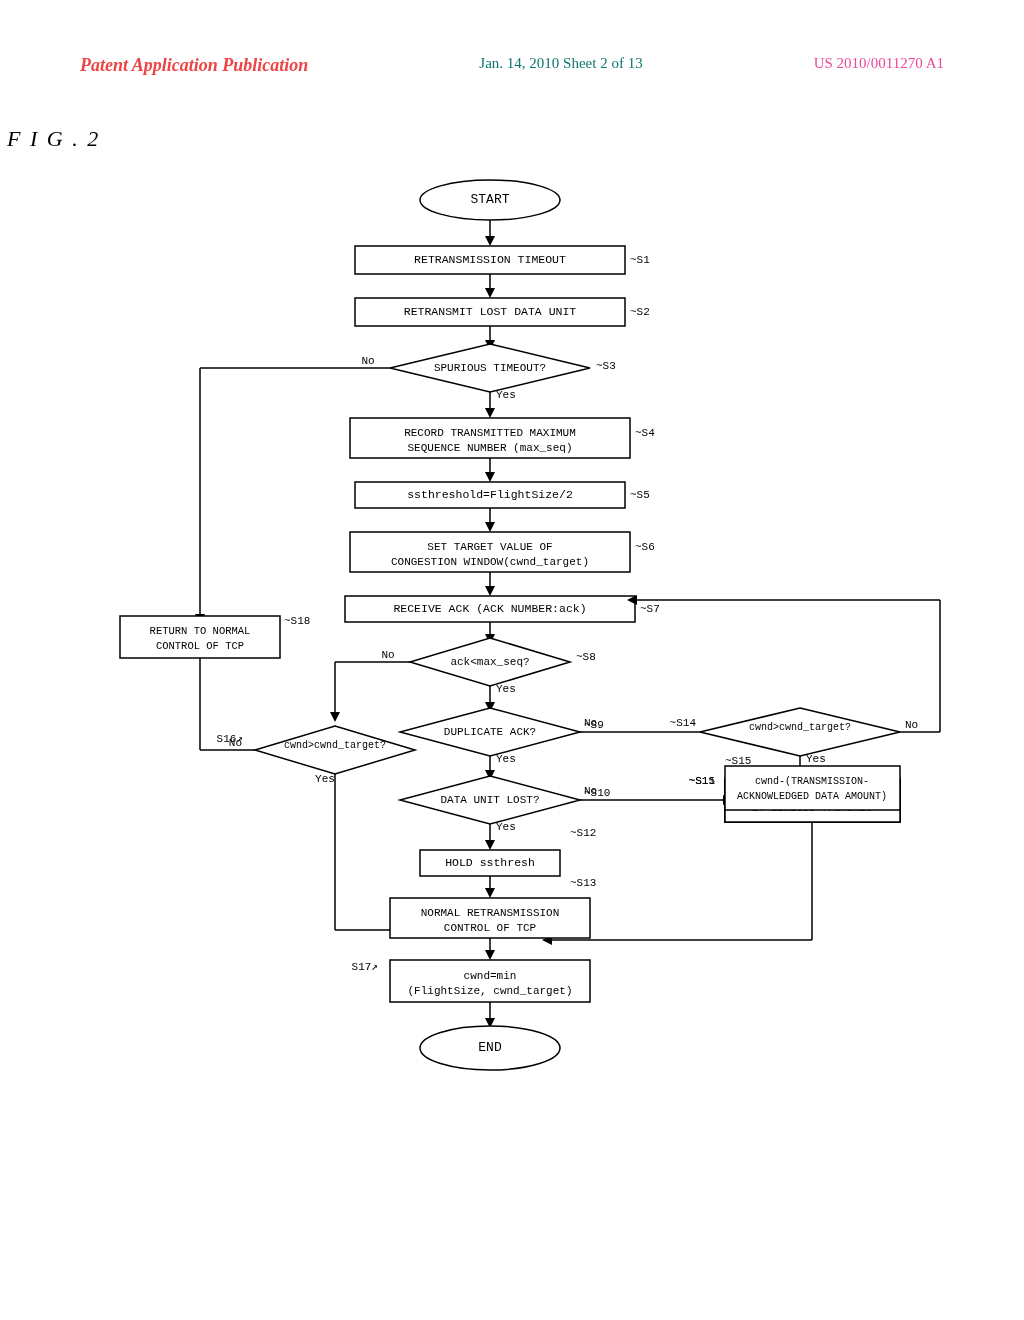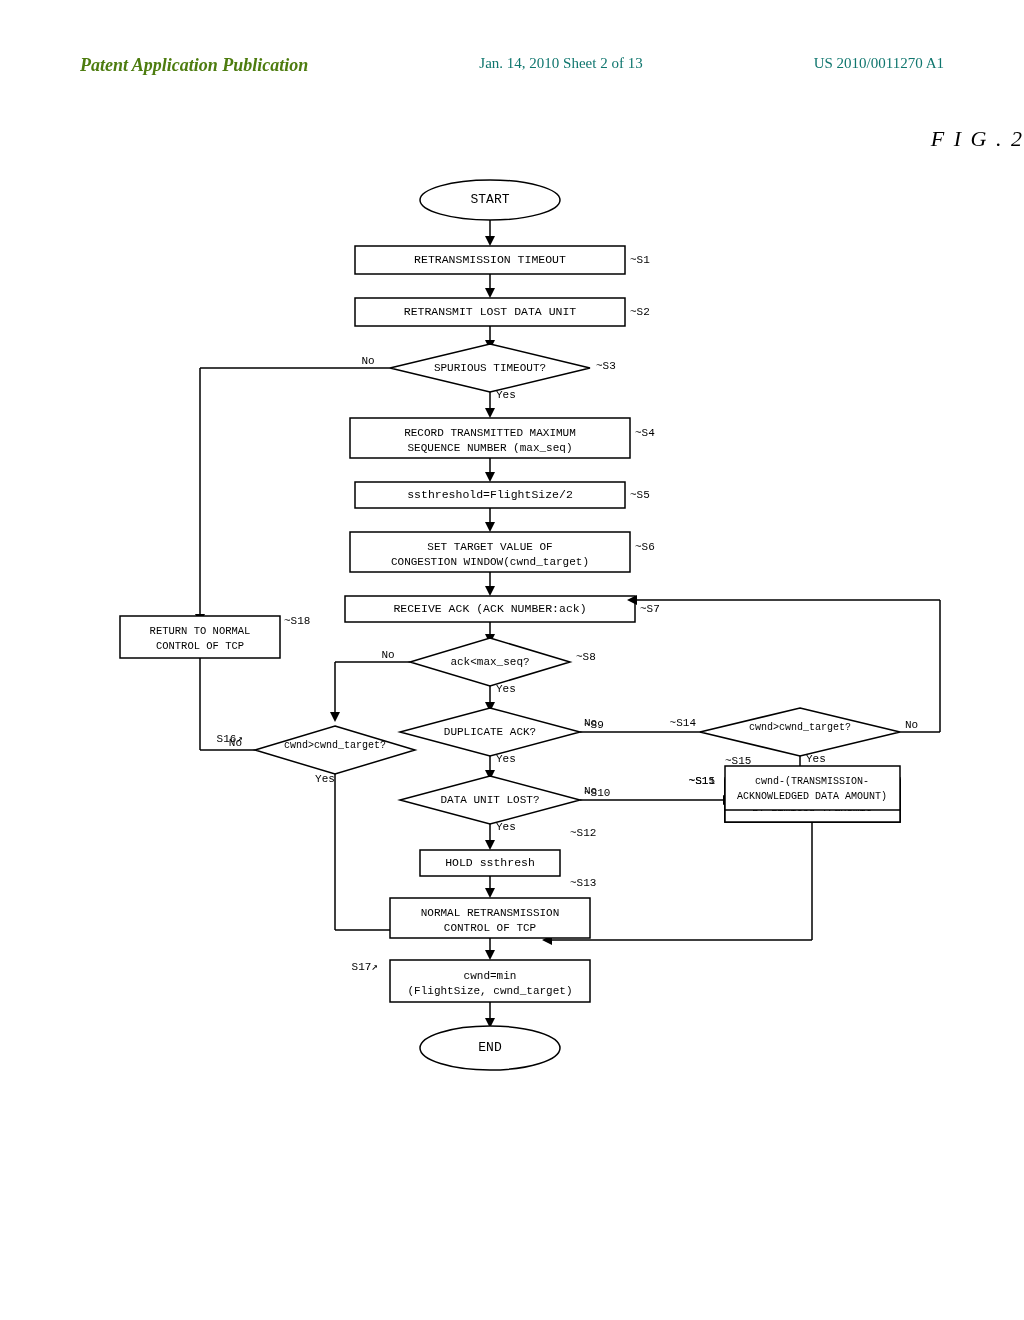--- a/index.html
+++ b/index.html
@@ -22,33 +22,33 @@
       display: flex;
       justify-content: space-between;
       align-items: flex-start;
       padding: 55px 80px 20px 80px;
       border-bottom: none;
     }
     .header-left {
       font-size: 18px;
       font-weight: bold;
       font-style: italic;
-      color: #4d7c0f;
+      color: #ef4444;
     }
     .header-center {
       font-size: 15px;
       color: #0f766e;
       text-align: center;
     }
     .header-right {
       font-size: 15px;
-      color: #0f766e;
+      color: #ec4899;
     }
     .fig-title {
-      text-align: right;
+      text-align: left;
       font-size: 22px;
       font-style: italic;
       font-family: 'Times New Roman', serif;
       margin-top: 30px;
       margin-bottom: 30px;
       letter-spacing: 2px;
       padding-left: 7px;
     }
   </style>
 </head>

